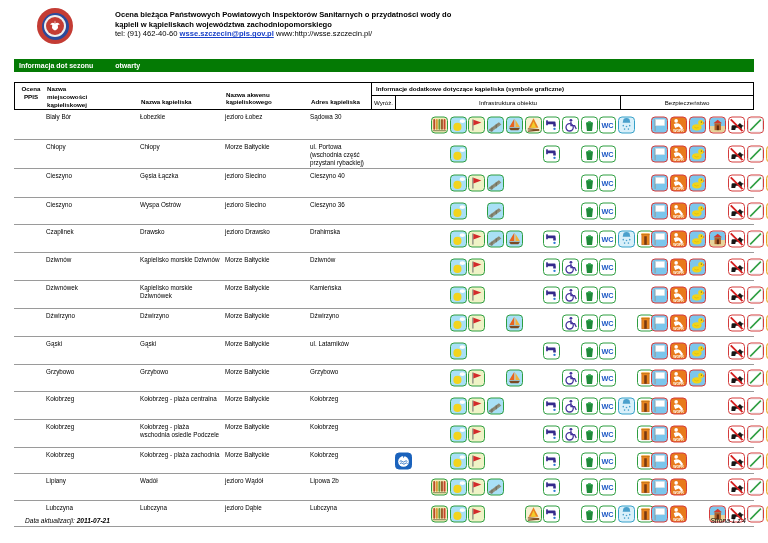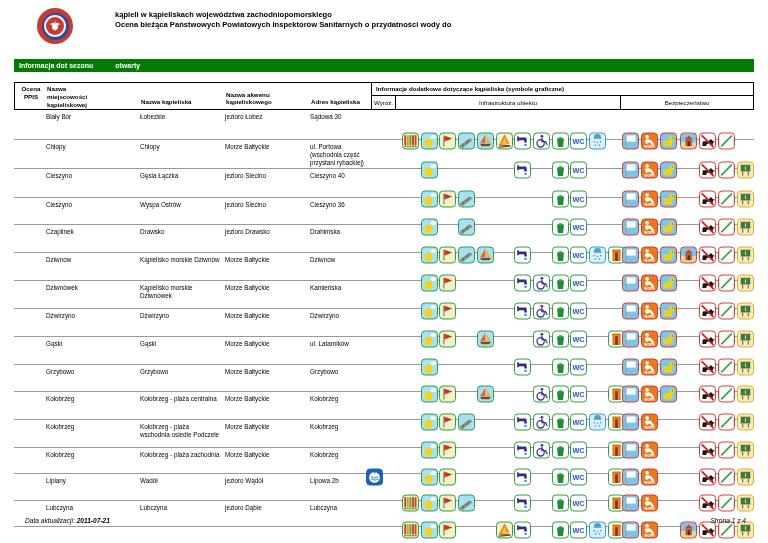--- a/index.html
+++ b/index.html
@@ -35,21 +35,21 @@
   .hx-infra{position:absolute;left:24px;top:0;width:224px;height:100%;border-right:1px solid #000;text-align:center;line-height:13px;}
   .hx-sec{position:absolute;left:249px;top:0;right:0;height:100%;text-align:center;line-height:13px;}
   
   .tbody{position:absolute;left:14px;top:110px;width:740px;}
   .trow{position:relative;border-bottom:1px solid #9a9a9a;}
   .c{position:absolute;top:3px;font-size:6.3px;line-height:1.3;}
   .c.town{left:32px;width:86px;}
   .c.site{left:126px;width:80px;}
   .c.water{left:211px;width:80px;}
   .c.addr{left:296px;width:56px;}
-  .icz{position:absolute;top:16px;height:100%;}
+  .icz{position:absolute;top:0;height:100%;margin-left:29px;}
   .wyrozz{left:352px;width:20px;}
   .infraz{left:388px;width:222px;}
   .secz{left:608px;width:134px;}
   .ic{position:absolute;top:50%;transform:translateY(-50%);width:17px;height:17px;
       box-sizing:border-box;border:1.6px solid #2e9e40;border-radius:4px;overflow:hidden;}
   .ic svg{position:absolute;left:0;top:0;width:100%;height:100%;display:block;}
   .i-boardwalk{background:#f4eebc;}
   .i-sun{background:#a9e0f6;}
   .i-flag{background:#eff3c6;}
   .i-pier{background:#a9e0f6;}
@@ -81,22 +81,23 @@
           <div class="l4">
       <svg viewBox="0 0 14 14">
         <path d="M7,1.6 q1,2 0,3 q3,-2 5,1 q-2,0 -2.4,1.2 q1.8,2.8 -2.6,4.6 q-4.4,-1.8 -2.6,-4.6 q-.4,-1.2 -2.4,-1.2 q2,-3 5,-1 q-1,-1 0,-3 z" fill="#fff"></path>
       </svg>
     </div>
         </div>
       </div>
   </div>
 
   <div class="titleblock">
+    <div class="b">Ocena bieżąca Państwowych Powiatowych Inspektorów Sanitarnych o przydatności wody do</div>
     <div class="b">kąpieli w kąpieliskach województwa zachodniopomorskiego</div>
-    <div class="b">Ocena bieżąca Państwowych Powiatowych Inspektorów Sanitarnych o przydatności wody do</div>
+    <div><span>tel: (91) 462-40-60 </span><a class="email" style="color: rgb(26, 66, 200);">wsse.szczecin@pis.gov.pl</a><span> www:http://wsse.szczecin.pl/</span></div>
   </div>
 
   <div class="seasonbar" style="background: rgb(4, 122, 4);">
     <span class="lab">Informacja dot sezonu</span>
     <span class="val">otwarty</span>
   </div>
 
   <div class="thead">
     <div class="hl ocena">Ocena PPIS</div>
     <div class="hl town">Nazwa miejscowości kąpieliskowej</div>

